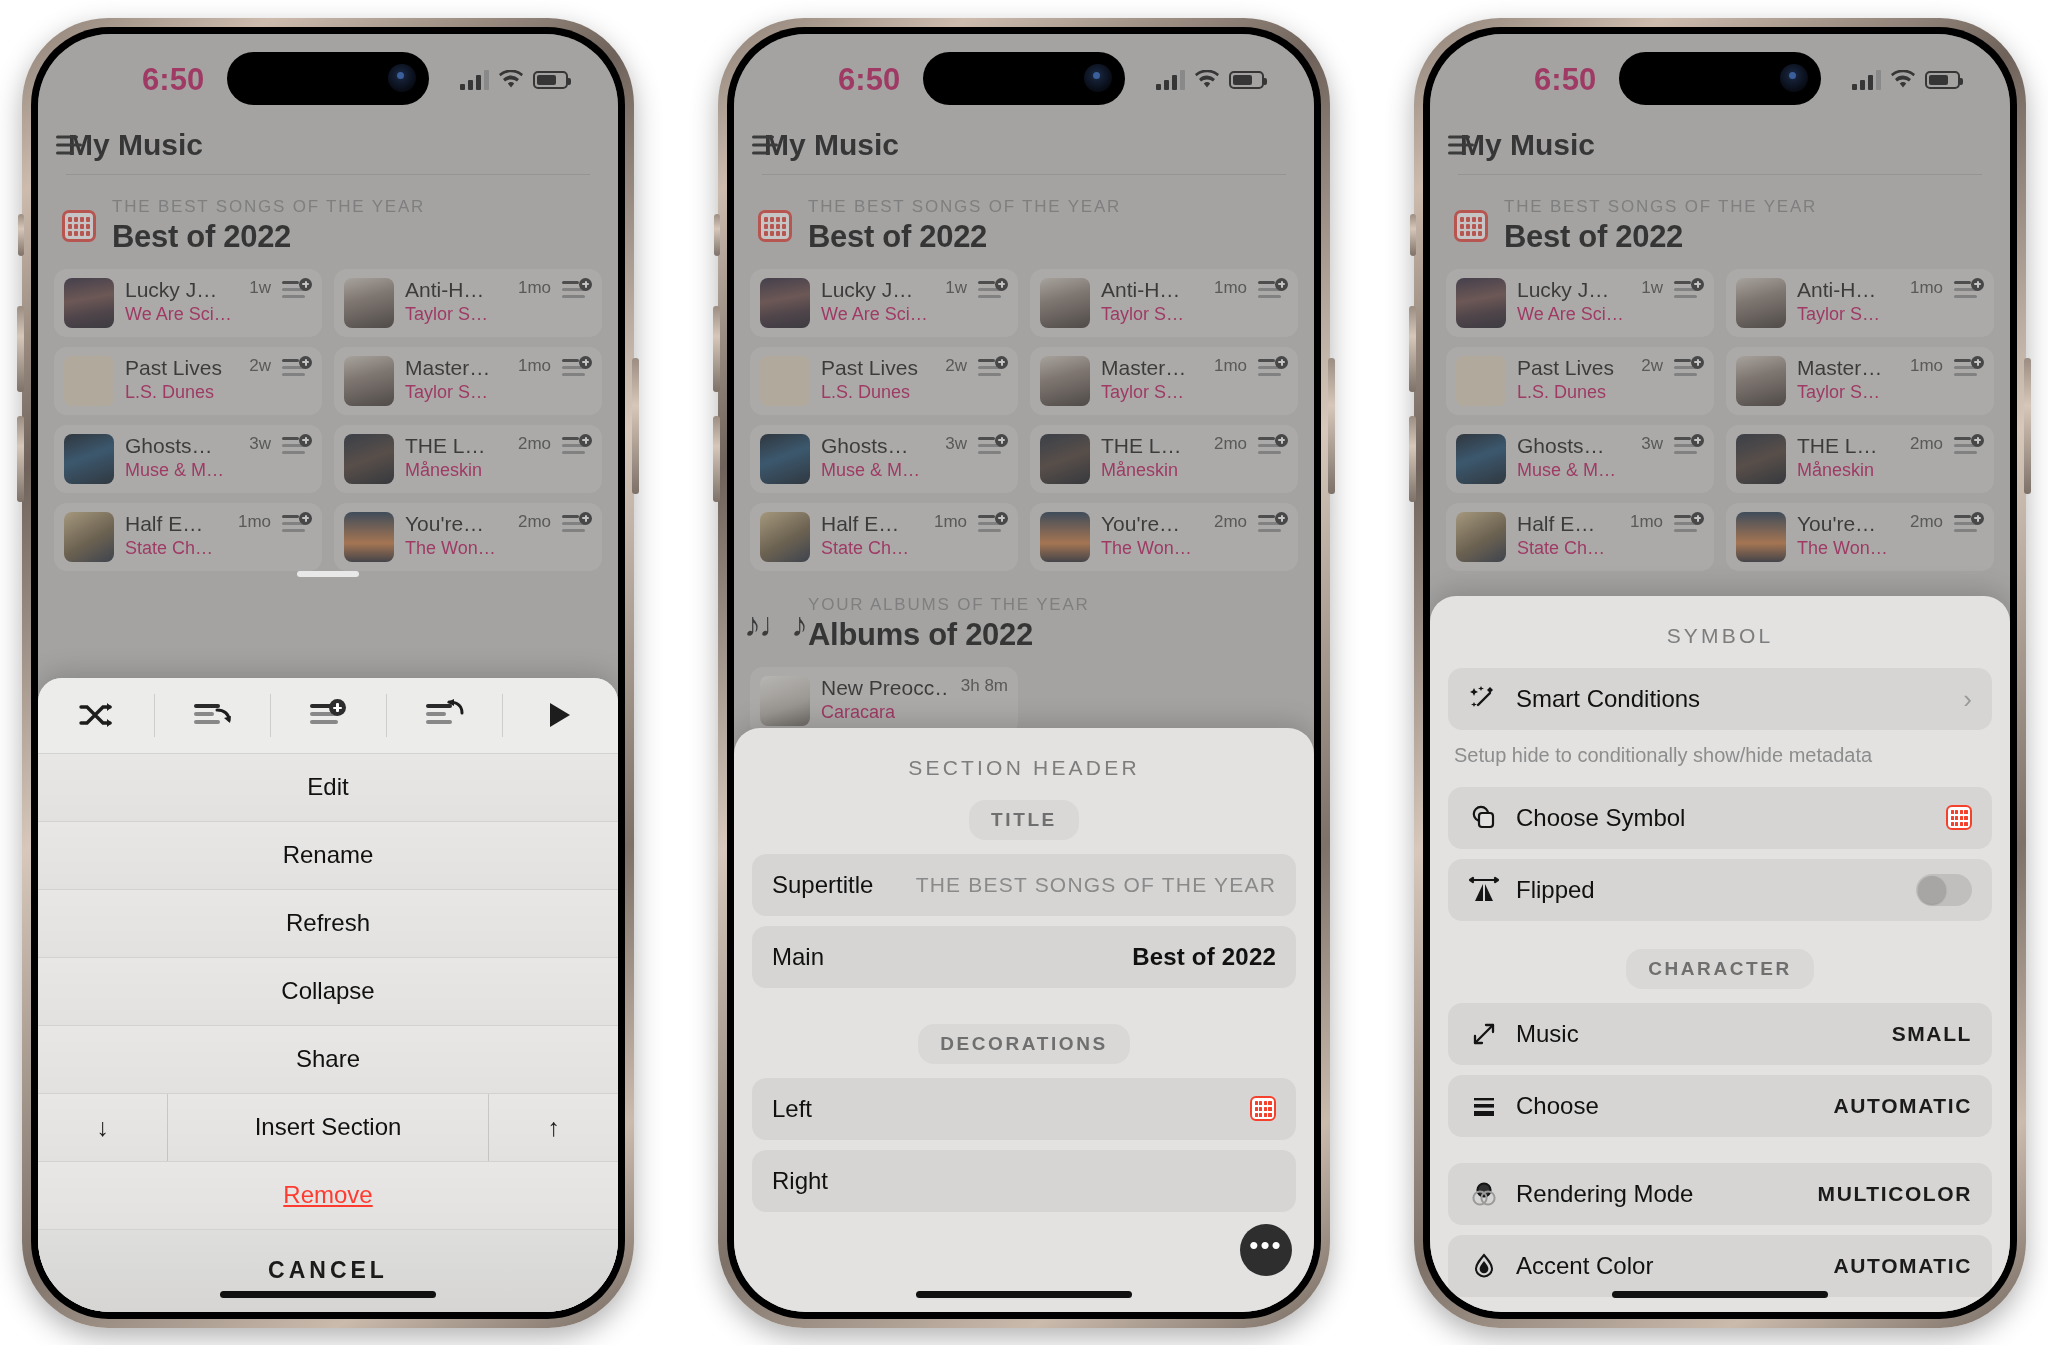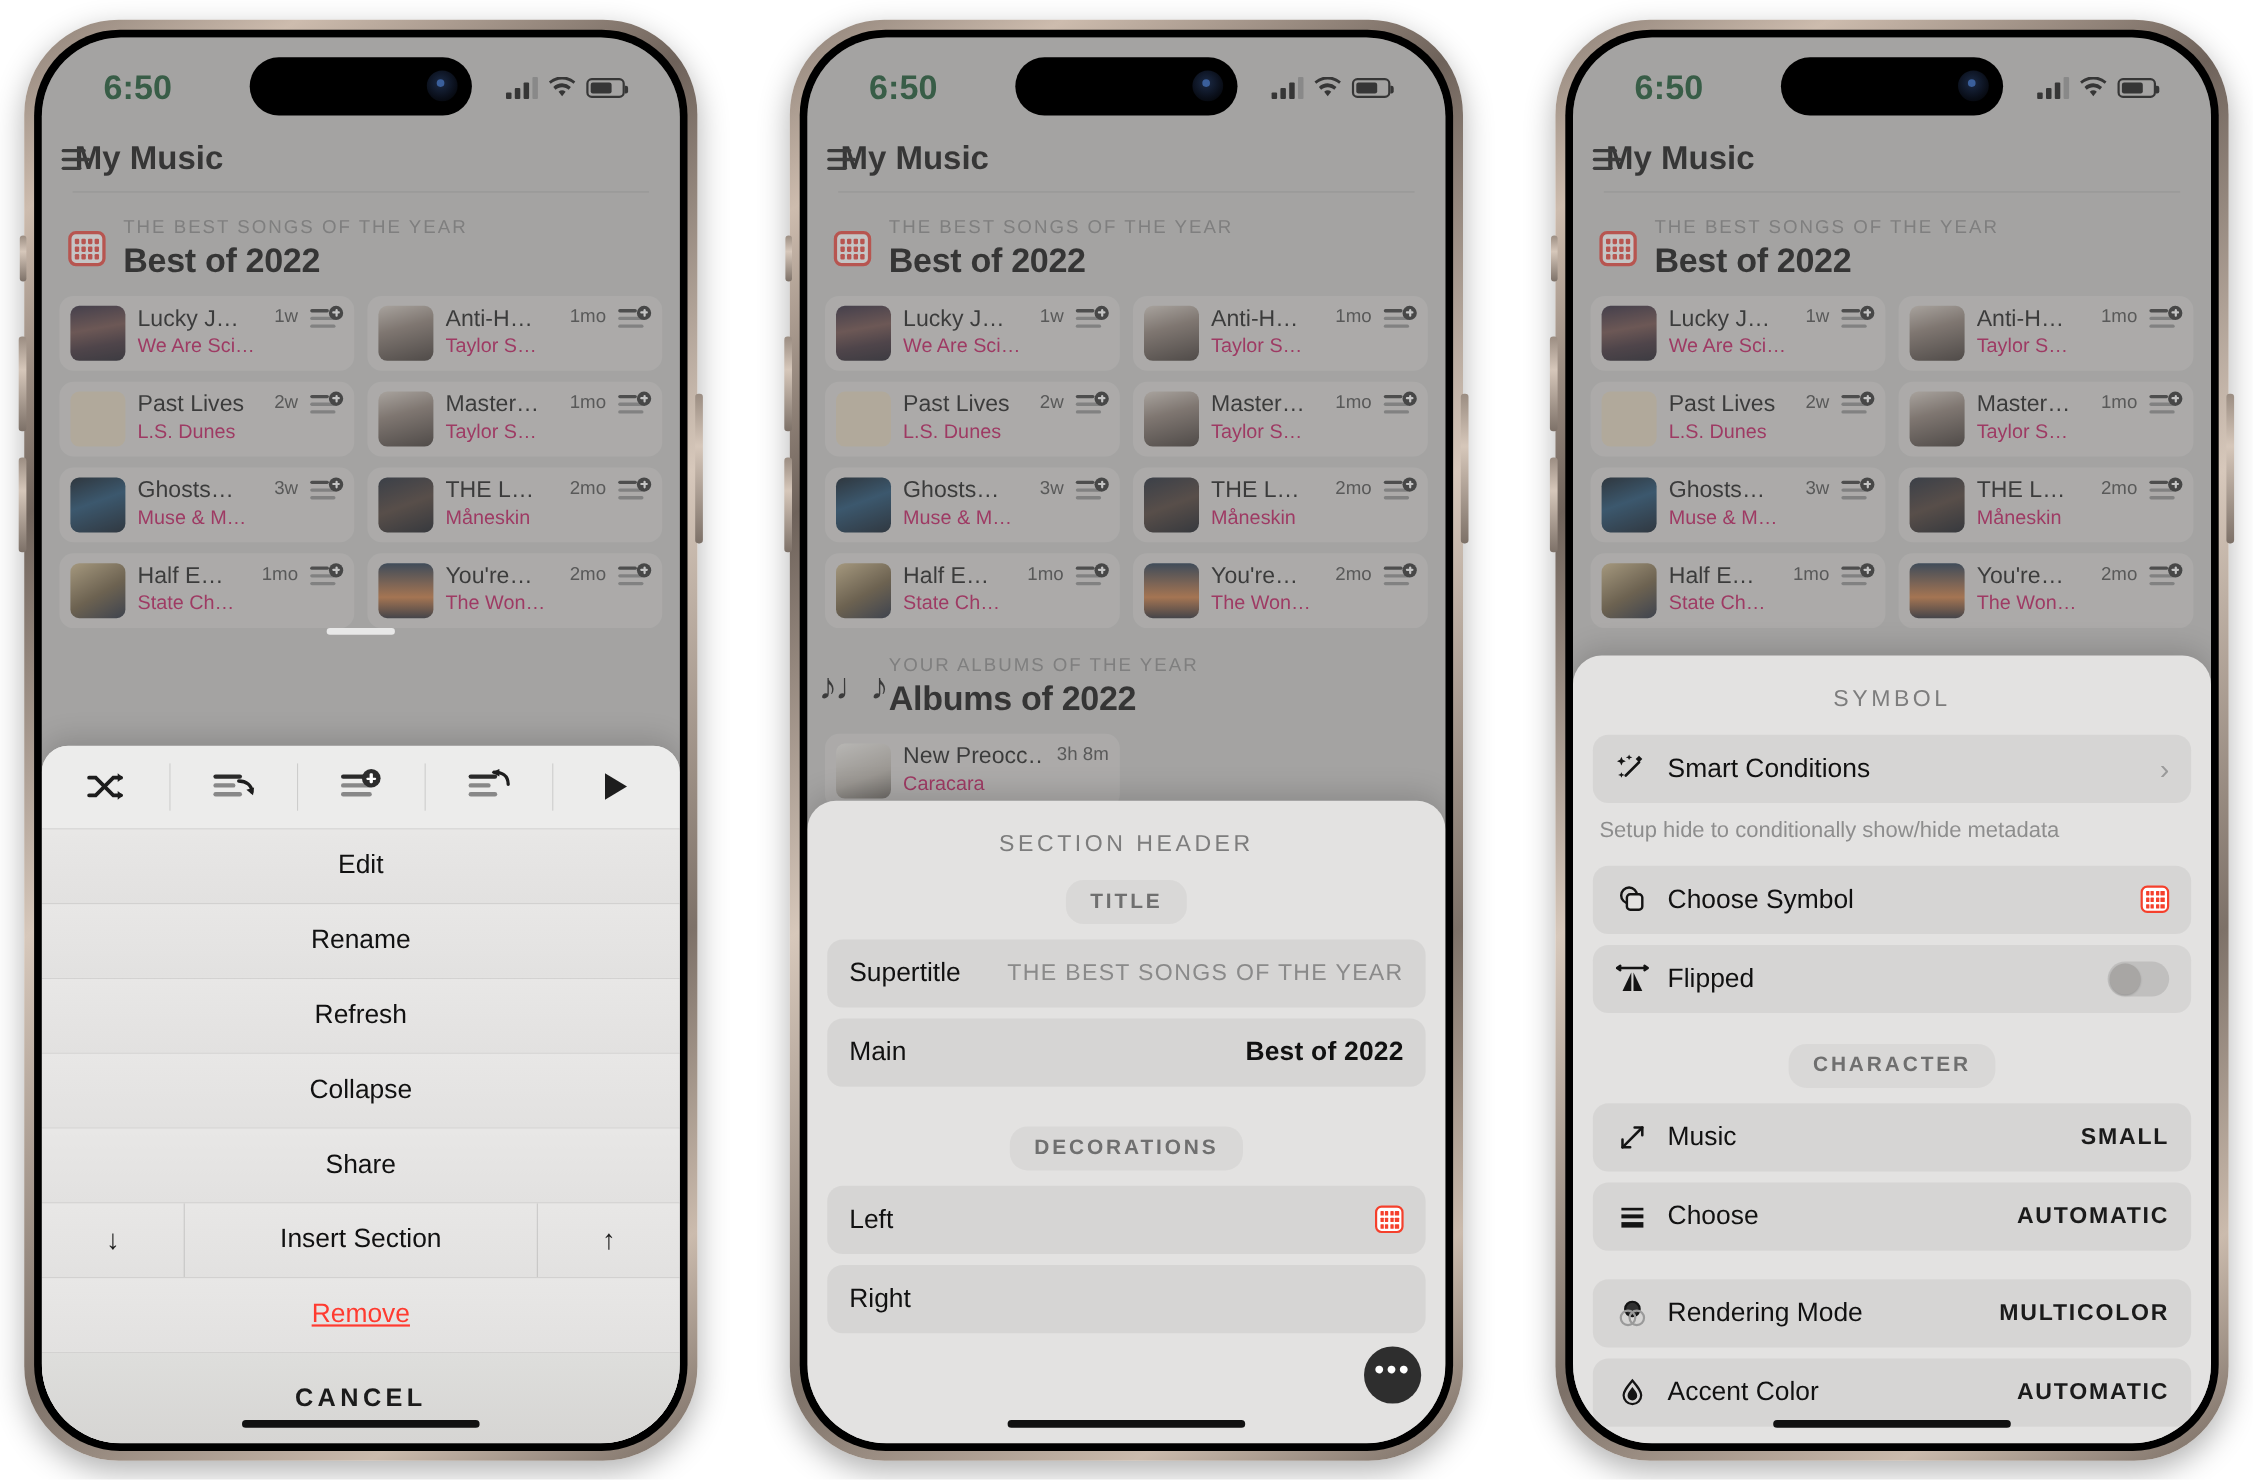--- a/index.html
+++ b/index.html
@@ -61,23 +61,24 @@
     position: relative;
     height: 82px;
     display: flex;
     align-items: center;
     padding: 0 50px 0 56px;
     z-index: 4;
   }
   .sb-time {
     font-size: 31px;
     font-weight: 600;
-    color: #14532d;
+    color: #be185d;
     letter-spacing: .1px;
     margin-top: 10px;
+    margin-left: 48px;
   }
   .sb-right {
     margin-left: auto;
     display: flex;
     align-items: center;
     gap: 9px;
     margin-top: 10px;
   }
   .sig { display: flex; align-items: flex-end; gap: 3px; height: 20px; }
   .sig i { width: 5px; background: #111; border-radius: 1px; display: block; }

